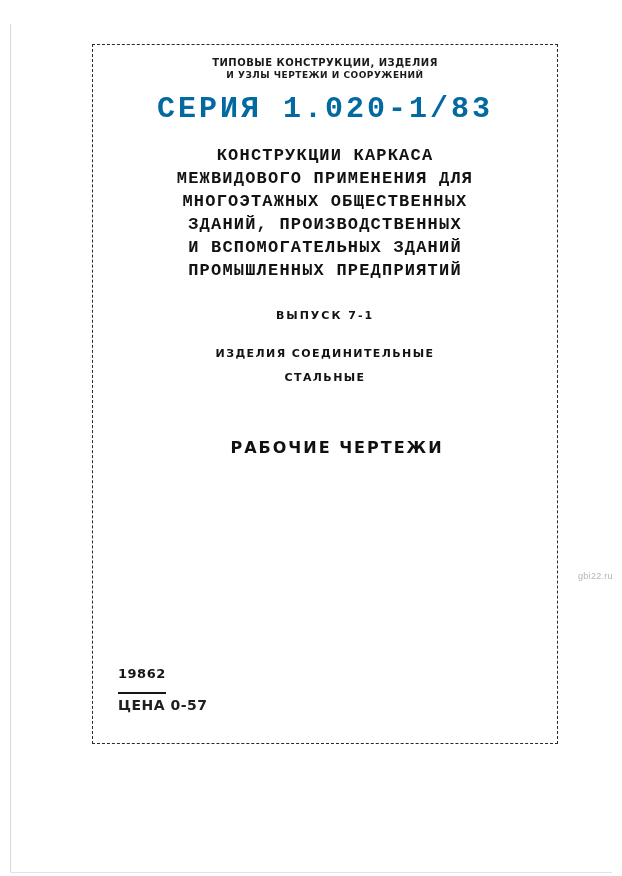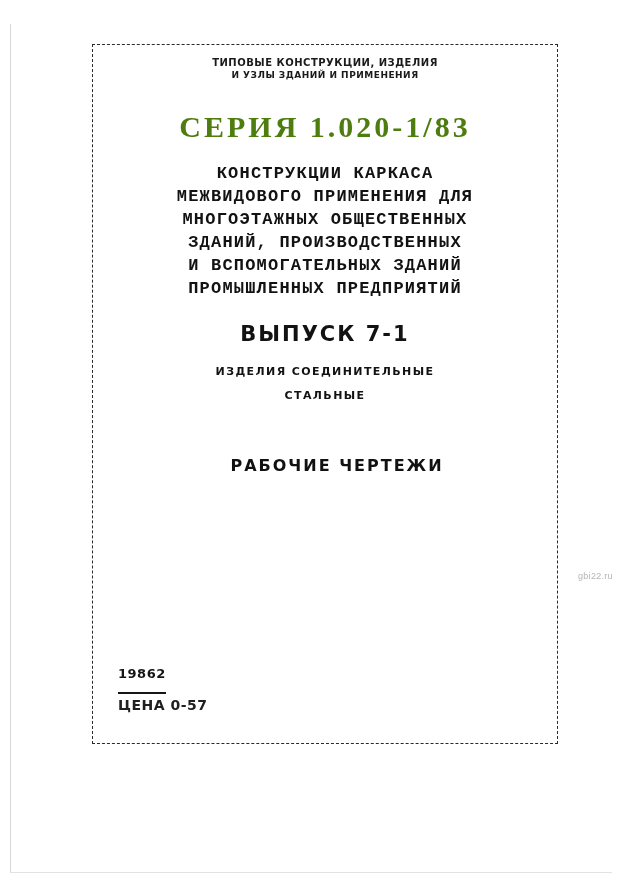--- a/index.html
+++ b/index.html
@@ -73,42 +73,42 @@
     font-family: "DejaVu Sans", sans-serif;
     font-weight: bold;
     filter: blur(0.15px);
   }
   .top-label .l2 {
     font-size: 9px;
     letter-spacing: 0.5px;
   }
 
   .series {
-    margin-top: 28px;
+    margin-top: 10px;
     font-size: 30px;
     line-height: 34px;
     letter-spacing: 3px;
-    font-family: Liberation Serif, serif;
-    font-weight: bold;
-    color: #4d7c0f;
+    font-family: Liberation Mono, monospace;
+    font-weight: bold;
+    color: #0369a1;
   }
 
   .title-block {
     margin-top: 18px;
     font-size: 17px;
     line-height: 23px;
     letter-spacing: 1.2px;
     font-family: Liberation Mono, monospace;
     font-weight: bold;
     color: #121212;
   }
 
   .issue {
     margin-top: 22px;
-    font-size: 21px;
+    font-size: 11px;
     line-height: 24px;
     letter-spacing: 2px;
     font-family: "DejaVu Sans", sans-serif;
     font-weight: bold;
     color: #121212;
   }
 
   .subtitle {
     margin-top: 14px;
     font-size: 11px;
@@ -174,21 +174,21 @@
 
   <div class="scan-edge-left"></div>
   <div class="scan-edge-bottom"></div>
 
   <div class="frame"></div>
 
   <div class="content">
 
     <div class="top-label">
       <div>ТИПОВЫЕ КОНСТРУКЦИИ, ИЗДЕЛИЯ</div>
-      <div class="l2">И УЗЛЫ ЗДАНИЙ И ПРИМЕНЕНИЯ</div>
+      <div class="l2">И УЗЛЫ ЧЕРТЕЖИ И СООРУЖЕНИЙ</div>
     </div>
 
     <div class="series">СЕРИЯ 1.020-1/83</div>
 
     <div class="title-block">
       <div>КОНСТРУКЦИИ КАРКАСА</div>
       <div>МЕЖВИДОВОГО ПРИМЕНЕНИЯ ДЛЯ</div>
       <div>МНОГОЭТАЖНЫХ ОБЩЕСТВЕННЫХ</div>
       <div>ЗДАНИЙ, ПРОИЗВОДСТВЕННЫХ</div>
       <div>И ВСПОМОГАТЕЛЬНЫХ ЗДАНИЙ</div>

